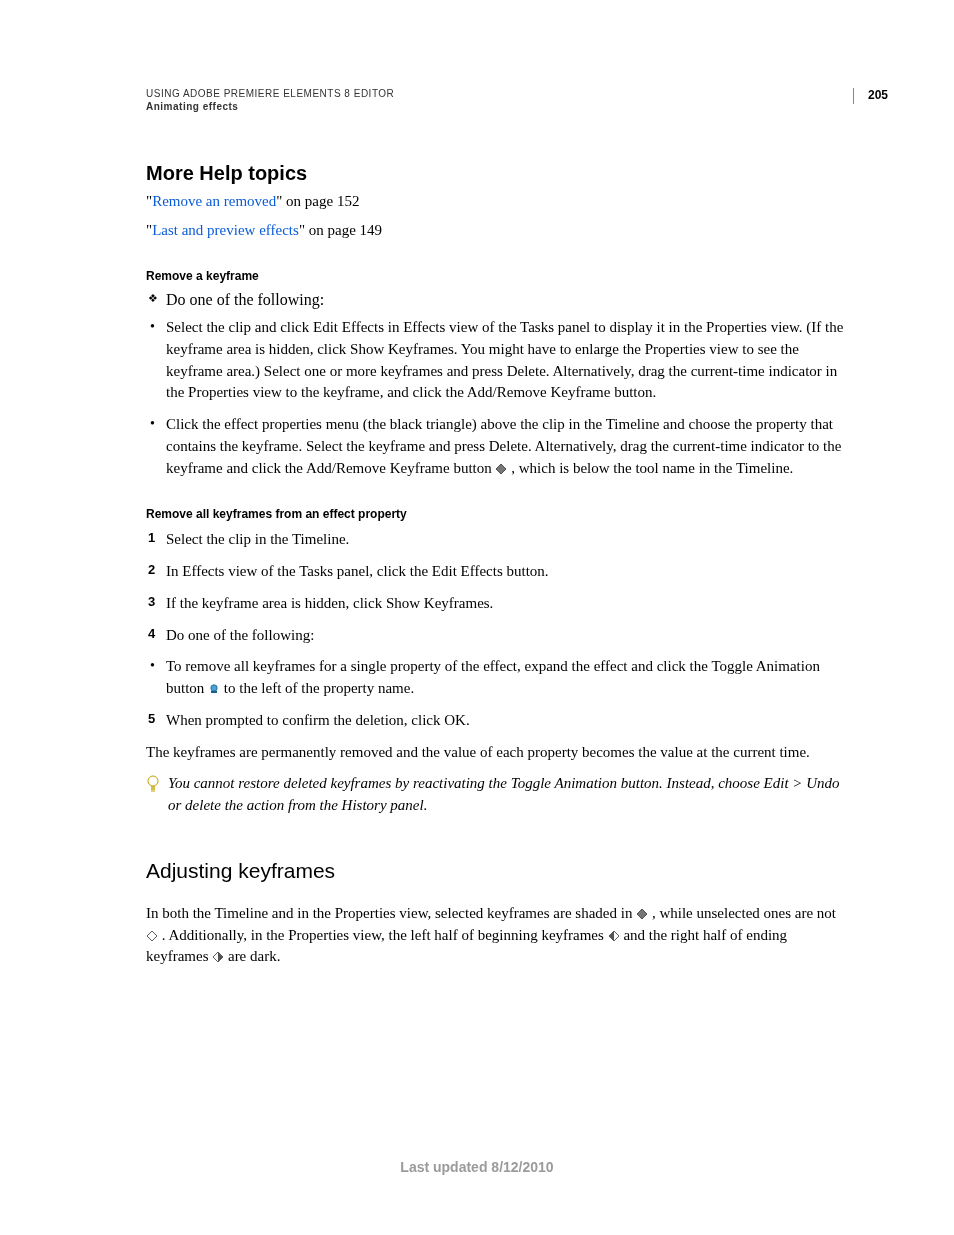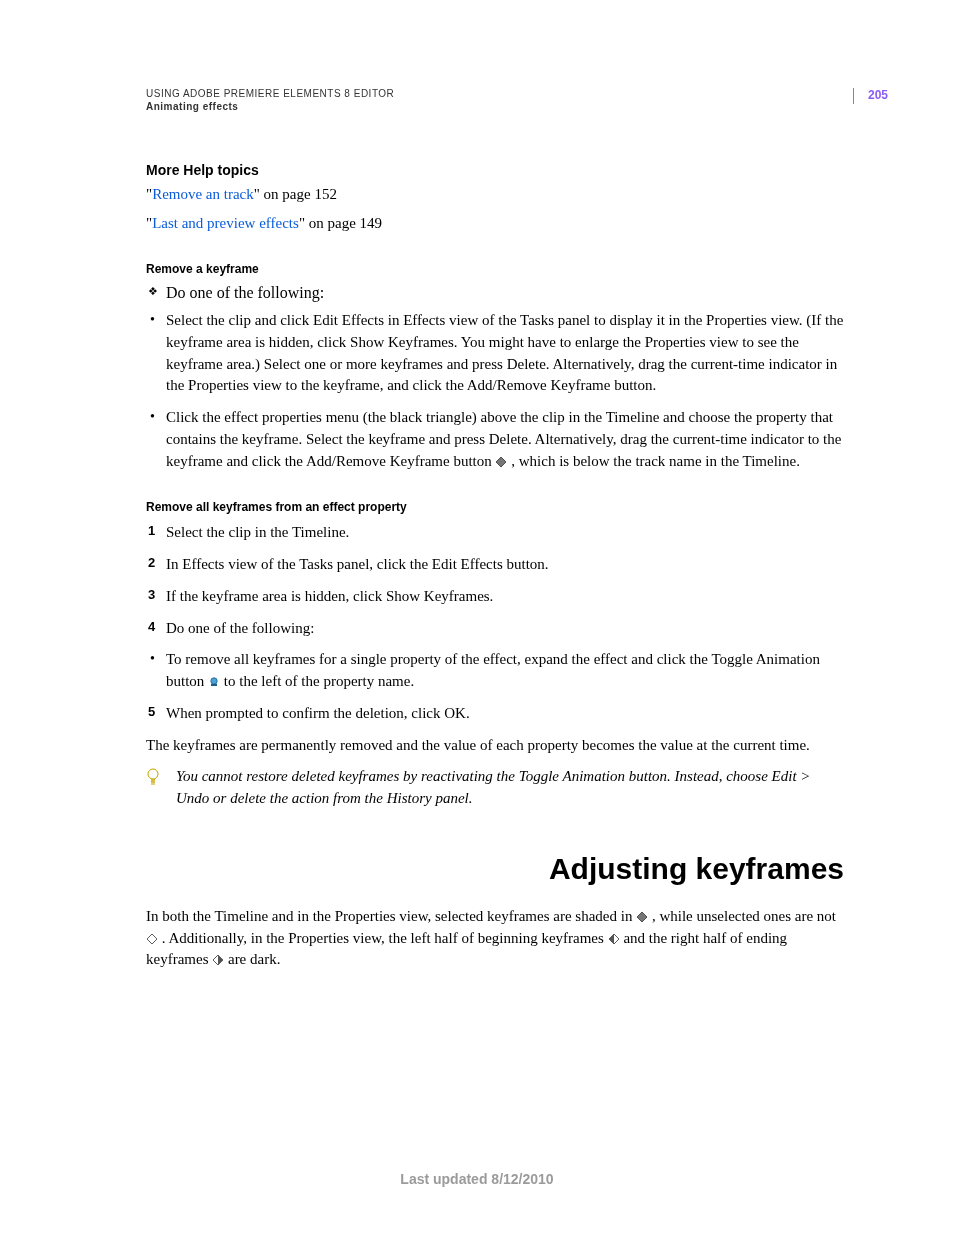--- a/index.html
+++ b/index.html
@@ -30,28 +30,28 @@
     font-weight: 700;
     margin-top: 2px;
   }
   .page-number {
     position: absolute;
     top: 88px;
     right: 66px;
     font-family: "Myriad Pro", Arial, Helvetica, sans-serif;
     font-size: 12px;
     font-weight: 700;
-    color: #8b5cf6;
+    color: #000000;
     border-left: 1px solid #888;
     padding-left: 14px;
     line-height: 1.3;
   }
   h3.sans-bold {
     font-family: "Myriad Pro", Arial, Helvetica, sans-serif;
-    font-size: 14px;
+    font-size: 20px;
     font-weight: 700;
     margin: 0 0 6px 0;
   }
   .links p {
     margin: 0 0 8px 0;
     font-size: 15px;
     line-height: 1.4;
   }
   .links a {
     color: #0b5cd9;
@@ -117,84 +117,83 @@
     font-size: 13px;
   }
   .inline-icon {
     display: inline-block;
     vertical-align: -2px;
     width: 12px;
     height: 12px;
   }
   .note-box {
     display: flex;
-    gap: 16px;
+    gap: 8px;
     margin-top: 6px;
     font-style: italic;
     font-size: 15px;
     line-height: 1.45;
   }
   .note-box .bulb {
     flex: 0 0 auto;
     margin-top: 2px;
   }
   h1.chapter {
     font-family: "Myriad Pro", Arial, Helvetica, sans-serif;
-    font-size: 30px;
-    font-weight: 700;
+    font-size: 21px;
+    font-weight: 400;
     margin: 42px 0 20px 0;
-    text-align: right;
   }
   h2.topic {
     font-family: "Myriad Pro", Arial, Helvetica, sans-serif;
     font-size: 20px;
     font-weight: 700;
     margin: 0 0 8px 0;
   }
   .footer {
     text-align: center;
     font-family: "Myriad Pro", Arial, Helvetica, sans-serif;
     font-size: 14px;
     font-weight: 700;
     color: #9b9b9b;
     position: absolute;
-    bottom: 48px;
+    bottom: 60px;
     left: 0;
     right: 0;
   }
 </style>
 </head>
 <body>
 
 <div class="page">
   <div class="page-number">205</div>
 
   <div class="header">
     <div class="running-title">USING ADOBE PREMIERE ELEMENTS 8 EDITOR</div>
     <div class="section-title">Animating effects</div>
   </div>
 
   <h3 class="sans-bold">More Help topics</h3>
   <div class="links">
-    <p>"<a href="#">Remove an track</a><span>" on page 152</span></p>
+    <p>"<a href="#">Remove an removed</a><span>" on page 152</span></p>
     <p>"<a href="#">Last and preview effects</a><span>" on page 149</span></p>
   </div>
 
   <h3 class="subhead">Remove a keyframe</h3>
   <ul class="diamond-bullet">
     <li>Do one of the following:</li>
   </ul>
   <ul class="list">
     <li>Select the clip and click Edit Effects in Effects view of the Tasks panel to display it in the Properties view. (If the keyframe area is hidden, click Show Keyframes. You might have to enlarge the Properties view to see the keyframe area.) Select one or more keyframes and press Delete. Alternatively, drag the current-time indicator in the Properties view to the keyframe, and click the Add/Remove Keyframe button.</li>
     <li>
       <span>Click the effect properties menu (the black triangle) above the clip in the Timeline and choose the property that contains the keyframe. Select the keyframe and press Delete. Alternatively, drag the current-time indicator to the keyframe and click the Add/Remove Keyframe button </span>
       <svg class="inline-icon" viewBox="0 0 12 12">
           <polygon points="6,1 11,6 6,11 1,6" fill="#777" stroke="#333" stroke-width="0.8"></polygon>
         </svg>
-      <span>, which is below the track name in the Timeline.</span>
+      <span>, which is below the tool name in the Timeline.</span>
     </li>
   </ul>
 
   <h3 class="subhead">Remove all keyframes from an effect property</h3>
   <ol class="list-num">
     <li>Select the clip in the Timeline.</li>
     <li>In Effects view of the Tasks panel, click the Edit Effects button.</li>
     <li>If the keyframe area is hidden, click Show Keyframes.</li>
     <li>Do one of the following:</li>
   </ol>

